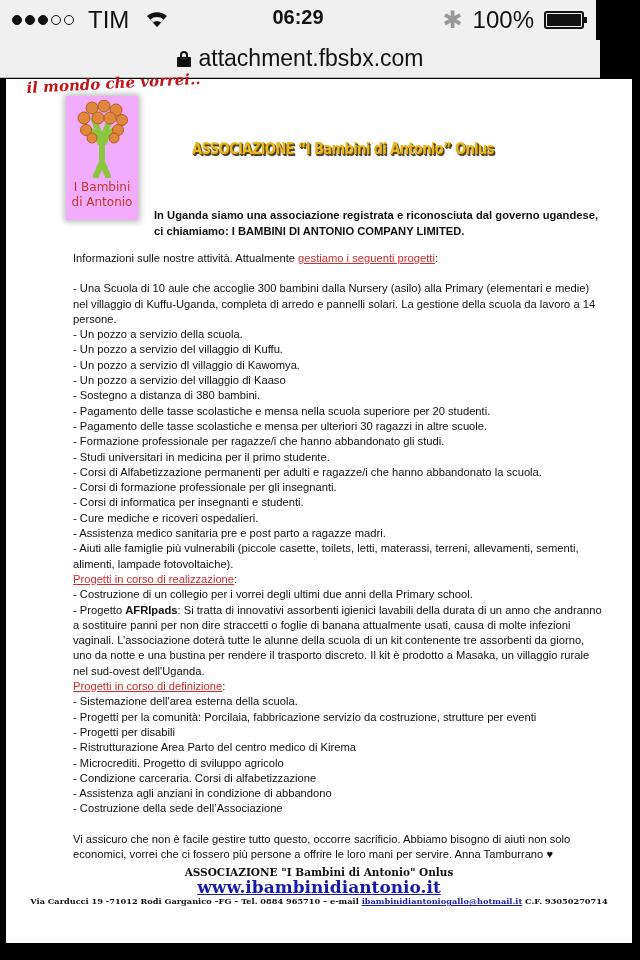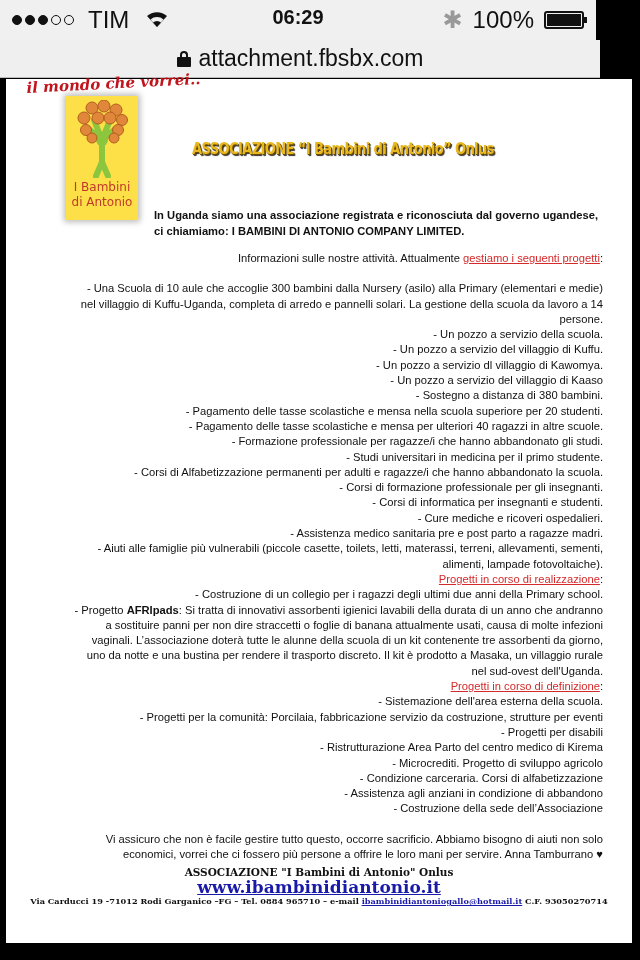--- a/index.html
+++ b/index.html
@@ -21,28 +21,28 @@
   .battery::after { content:""; position:absolute; right:-5px; top:4px; width:3px; height:6px; background:#111; }
 
   .urlbar { position:absolute; top:40px; left:0; width:600px; height:38px; background:#efefef; border-bottom:1px solid #bbb; display:flex; align-items:center; justify-content:center; gap:8px; }
   .url-text { font-size:23px; color:#111; }
   .lock { width:14px; height:16px; position:relative; }
   .lock .body { position:absolute; bottom:0; left:0; width:14px; height:10px; background:#111; border-radius:1px; }
   .lock .shackle { position:absolute; top:0; left:3px; width:8px; height:9px; border:2px solid #111; border-bottom:none; border-radius:4px 4px 0 0; }
 
   .page { position:absolute; top:79px; left:6px; width:626px; height:864px; background:#fff; }
   .motto { position:absolute; left:20px; top:0px; font-family:"DejaVu Serif", serif; font-weight:bold; color:#c0151c; font-size:15px; font-style:italic; transform:rotate(-3deg); transform-origin:left top; }
-  .logo-box { position:absolute; left:60px; top:17px; width:72px; height:124px; background:#fde047; box-shadow:0 0 6px 2px #bbb; }
+  .logo-box { position:absolute; left:60px; top:17px; width:72px; height:124px; background:#f0abfc; box-shadow:0 0 6px 2px #bbb; }
   .logo-tree { position:absolute; left:6px; top:4px; width:60px; height:78px; }
   .logo-text { position:absolute; left:0; top:84px; width:72px; text-align:center; color:#c0392b; font-family:"DejaVu Sans", sans-serif; font-size:12px; line-height:15px; }
 
   .title { position:absolute; left:186px; top:60px; font-family:"DejaVu Sans", sans-serif; font-weight:bold; font-size:16px; color:#e8b820; letter-spacing:-0.8px; transform:scaleX(0.82); transform-origin:left; text-shadow:1px 1px 0 #6b4a00, 2px 2px 1px #333; }
 
   .intro { position:absolute; left:148px; top:128px; width:444px; font-size:11.2px; font-weight:bold; color:#111; line-height:16px; text-align:justify; }
-  .body-text { position:absolute; left:67px; top:172px; width:530px; font-size:11.2px; color:#111; line-height:15.3px;text-align:right; }
+  .body-text { position:absolute; left:67px; top:172px; width:530px; font-size:11.2px; color:#111; line-height:15.3px; }
   .body-text p { margin:0; }
   .gap { height:15px; }
   .red { color:#d42a2a; text-decoration:underline; }
   .b { font-weight:bold; }
 
   .footer { position:absolute; left:0; top:786px; width:626px; text-align:center; font-family:"DejaVu Serif", serif; color:#111; }
   .f1 { font-size:10.5px; font-weight:bold; line-height:15px; }
   .f2 { font-size:17px; font-weight:bold; color:#1a1aa8; text-decoration:underline; line-height:14px; }
   .f3 { font-size:8.2px; font-weight:bold; line-height:14px;text-align:center; }
   .f3 a { color:#1a1aa8; text-decoration:underline; }
@@ -121,32 +121,32 @@
     <p><span>Informazioni sulle nostre attività. Attualmente </span><span class="red">gestiamo i seguenti progetti</span><span>:</span></p>
     <div class="gap"></div>
     <div id="current-list">
         <p>- Una Scuola di 10 aule che accoglie 300 bambini dalla Nursery (asilo) alla Primary (elementari e medie) nel villaggio di Kuffu-Uganda, completa di arredo e pannelli solari. La gestione della scuola da lavoro a 14 persone.</p>
         <p>- Un pozzo a servizio della scuola.</p>
         <p>- Un pozzo a servizio del villaggio di Kuffu.</p>
         <p>- Un pozzo a servizio dl villaggio di Kawomya.</p>
         <p>- Un pozzo a servizio del villaggio di Kaaso</p>
         <p>- Sostegno a distanza di 380 bambini.</p>
         <p>- Pagamento delle tasse scolastiche e mensa nella scuola superiore per 20 studenti.</p>
-        <p>- Pagamento delle tasse scolastiche e mensa per ulteriori 40 ragazzi in altre scuole.</p>
+        <p>- Pagamento delle tasse scolastiche e mensa per ulteriori 30 ragazzi in altre scuole.</p>
         <p>- Formazione professionale per ragazze/i che hanno abbandonato gli studi.</p>
         <p>- Studi universitari in medicina per il primo studente.</p>
         <p>- Corsi di Alfabetizzazione permanenti per adulti e ragazze/i che hanno abbandonato la scuola.</p>
         <p>- Corsi di formazione professionale per gli insegnanti.</p>
         <p>- Corsi di informatica per insegnanti e studenti.</p>
         <p>- Cure mediche e ricoveri ospedalieri.</p>
         <p>- Assistenza medico sanitaria pre e post parto a ragazze madri.</p>
         <p>- Aiuti alle famiglie più vulnerabili (piccole casette, toilets, letti, materassi, terreni,  allevamenti, sementi, alimenti, lampade fotovoltaiche).</p>
       </div>
     <p><span class="red">Progetti in corso di realizzazione</span>:</p>
-    <p>- Costruzione di un collegio per i ragazzi degli ultimi due anni della Primary school.</p>
+    <p>- Costruzione di un collegio per i vorrei degli ultimi due anni della Primary school.</p>
     <p><span>- Progetto </span><span class="b">AFRIpads</span><span>: Si tratta di innovativi assorbenti igienici lavabili della durata di un anno che andranno a sostituire panni per non dire straccetti o foglie di banana attualmente usati, causa di molte infezioni vaginali. L’associazione doterà tutte le alunne della scuola di un kit contenente tre assorbenti da giorno, uno da notte e una bustina per rendere il trasporto discreto. Il kit è prodotto a Masaka, un villaggio rurale nel sud-ovest dell'Uganda.</span></p>
     <p><span class="red">Progetti in corso di definizione</span>:</p>
     <div id="definition-list">
         <p>- Sistemazione dell'area esterna della scuola.</p>
         <p>- Progetti per la comunità: Porcilaia, fabbricazione servizio da costruzione, strutture per eventi</p>
         <p>- Progetti per disabili</p>
         <p>- Ristrutturazione Area Parto del centro medico di Kirema</p>
         <p>- Microcrediti. Progetto di sviluppo agricolo</p>
         <p>- Condizione carceraria. Corsi di alfabetizzazione</p>
         <p>- Assistenza agli anziani in condizione di abbandono</p>

